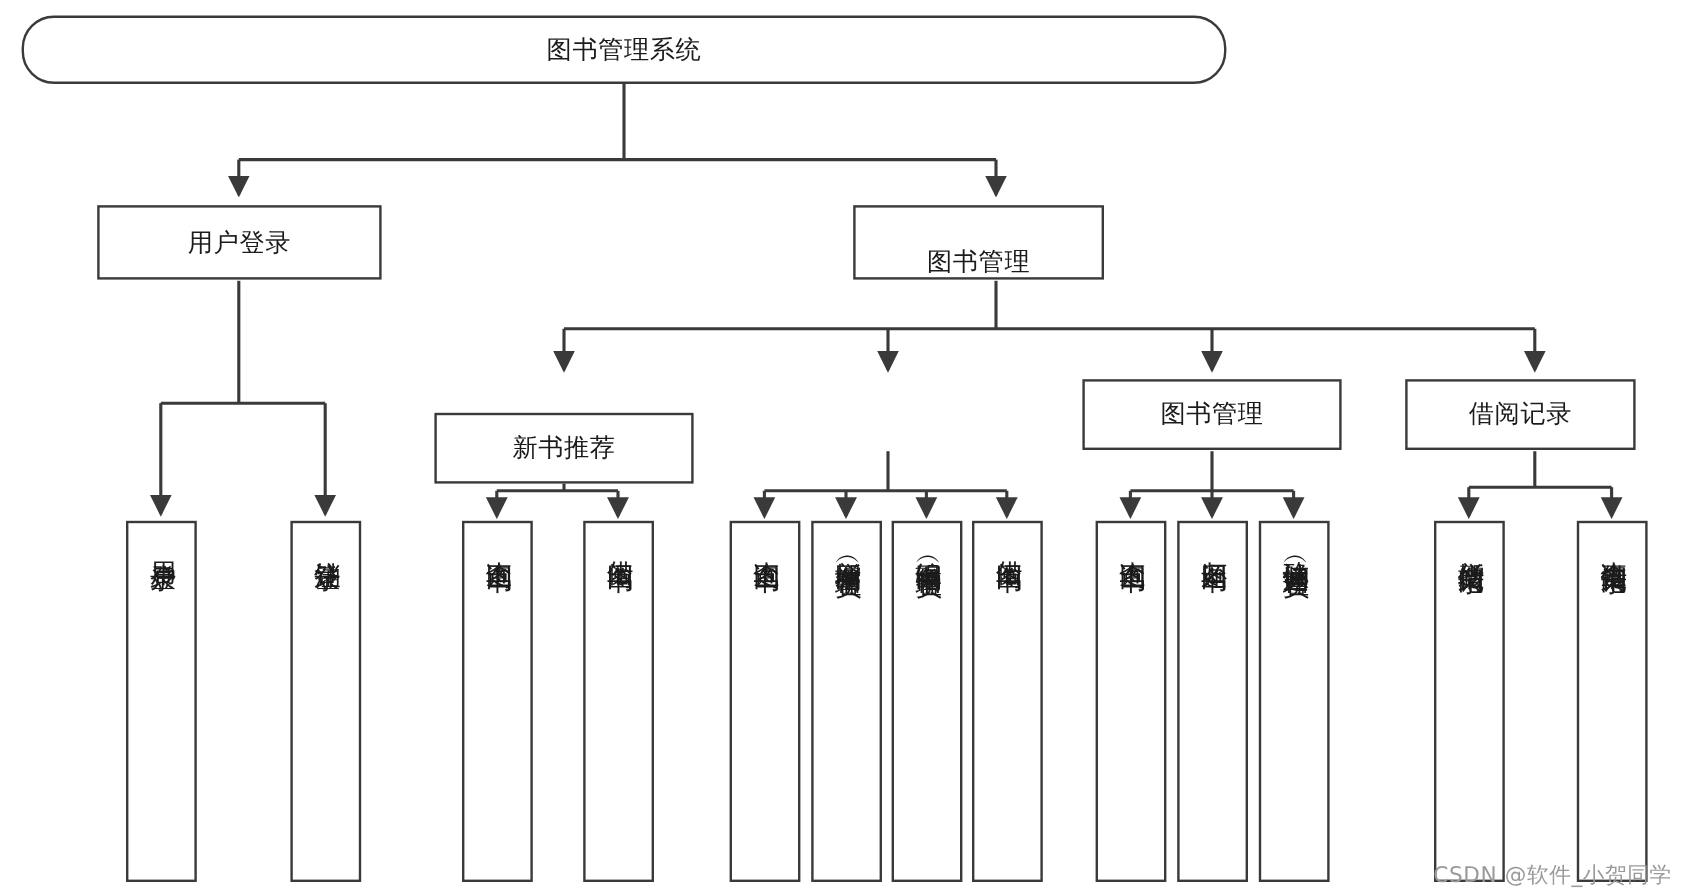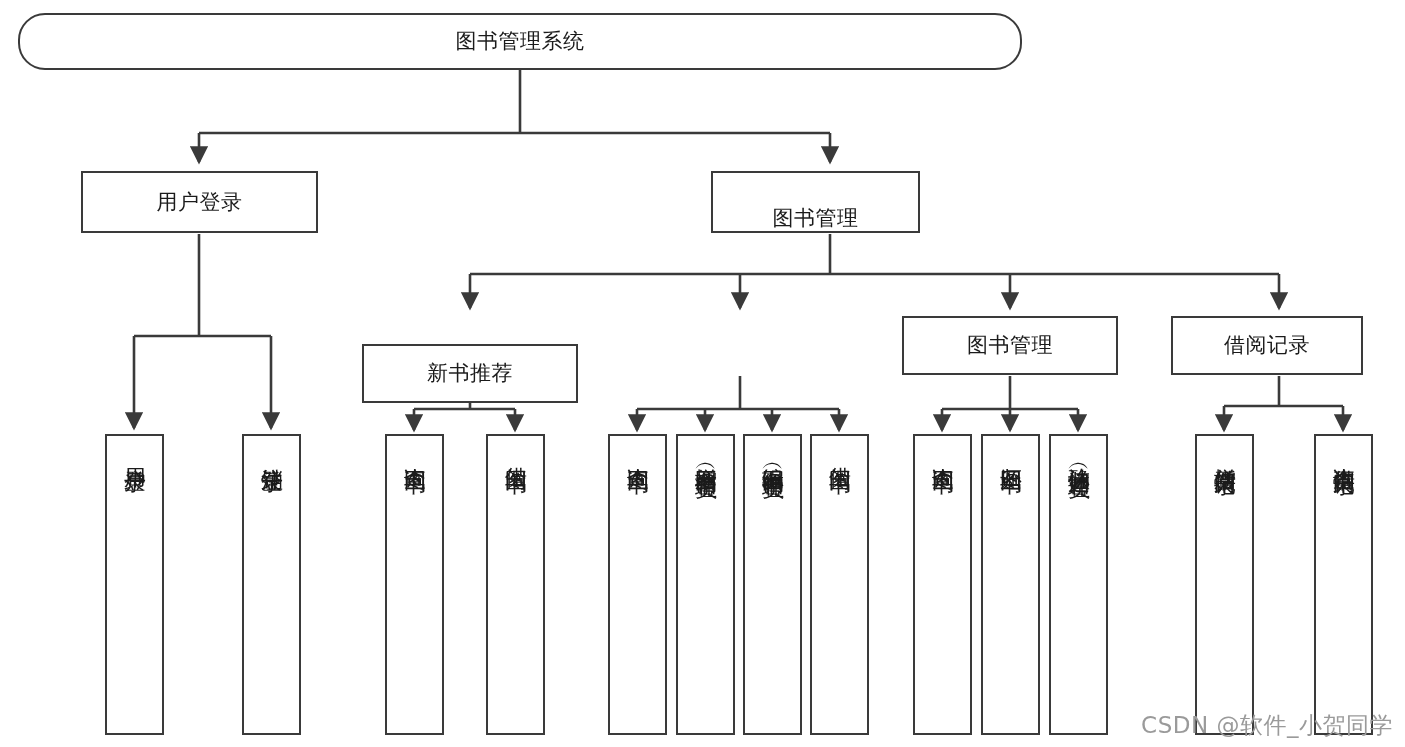--- a/index.html
+++ b/index.html
@@ -56,21 +56,21 @@
     text-orientation: upright;
     font-size: 22px;
     line-height: 1.22;
     letter-spacing: 1.5px;
     text-align: left;
   }
   #watermark {
     position: absolute;
     right: 12px;
     bottom: 6px;
-    font-size: 23px;
+    font-size: 18px;
     color: #9a9a9a;
     letter-spacing: 0.5px;
     z-index: 6;
     white-space: nowrap;
   }
 </style>
 </head>
 <body>
 
 <div id="stage">

